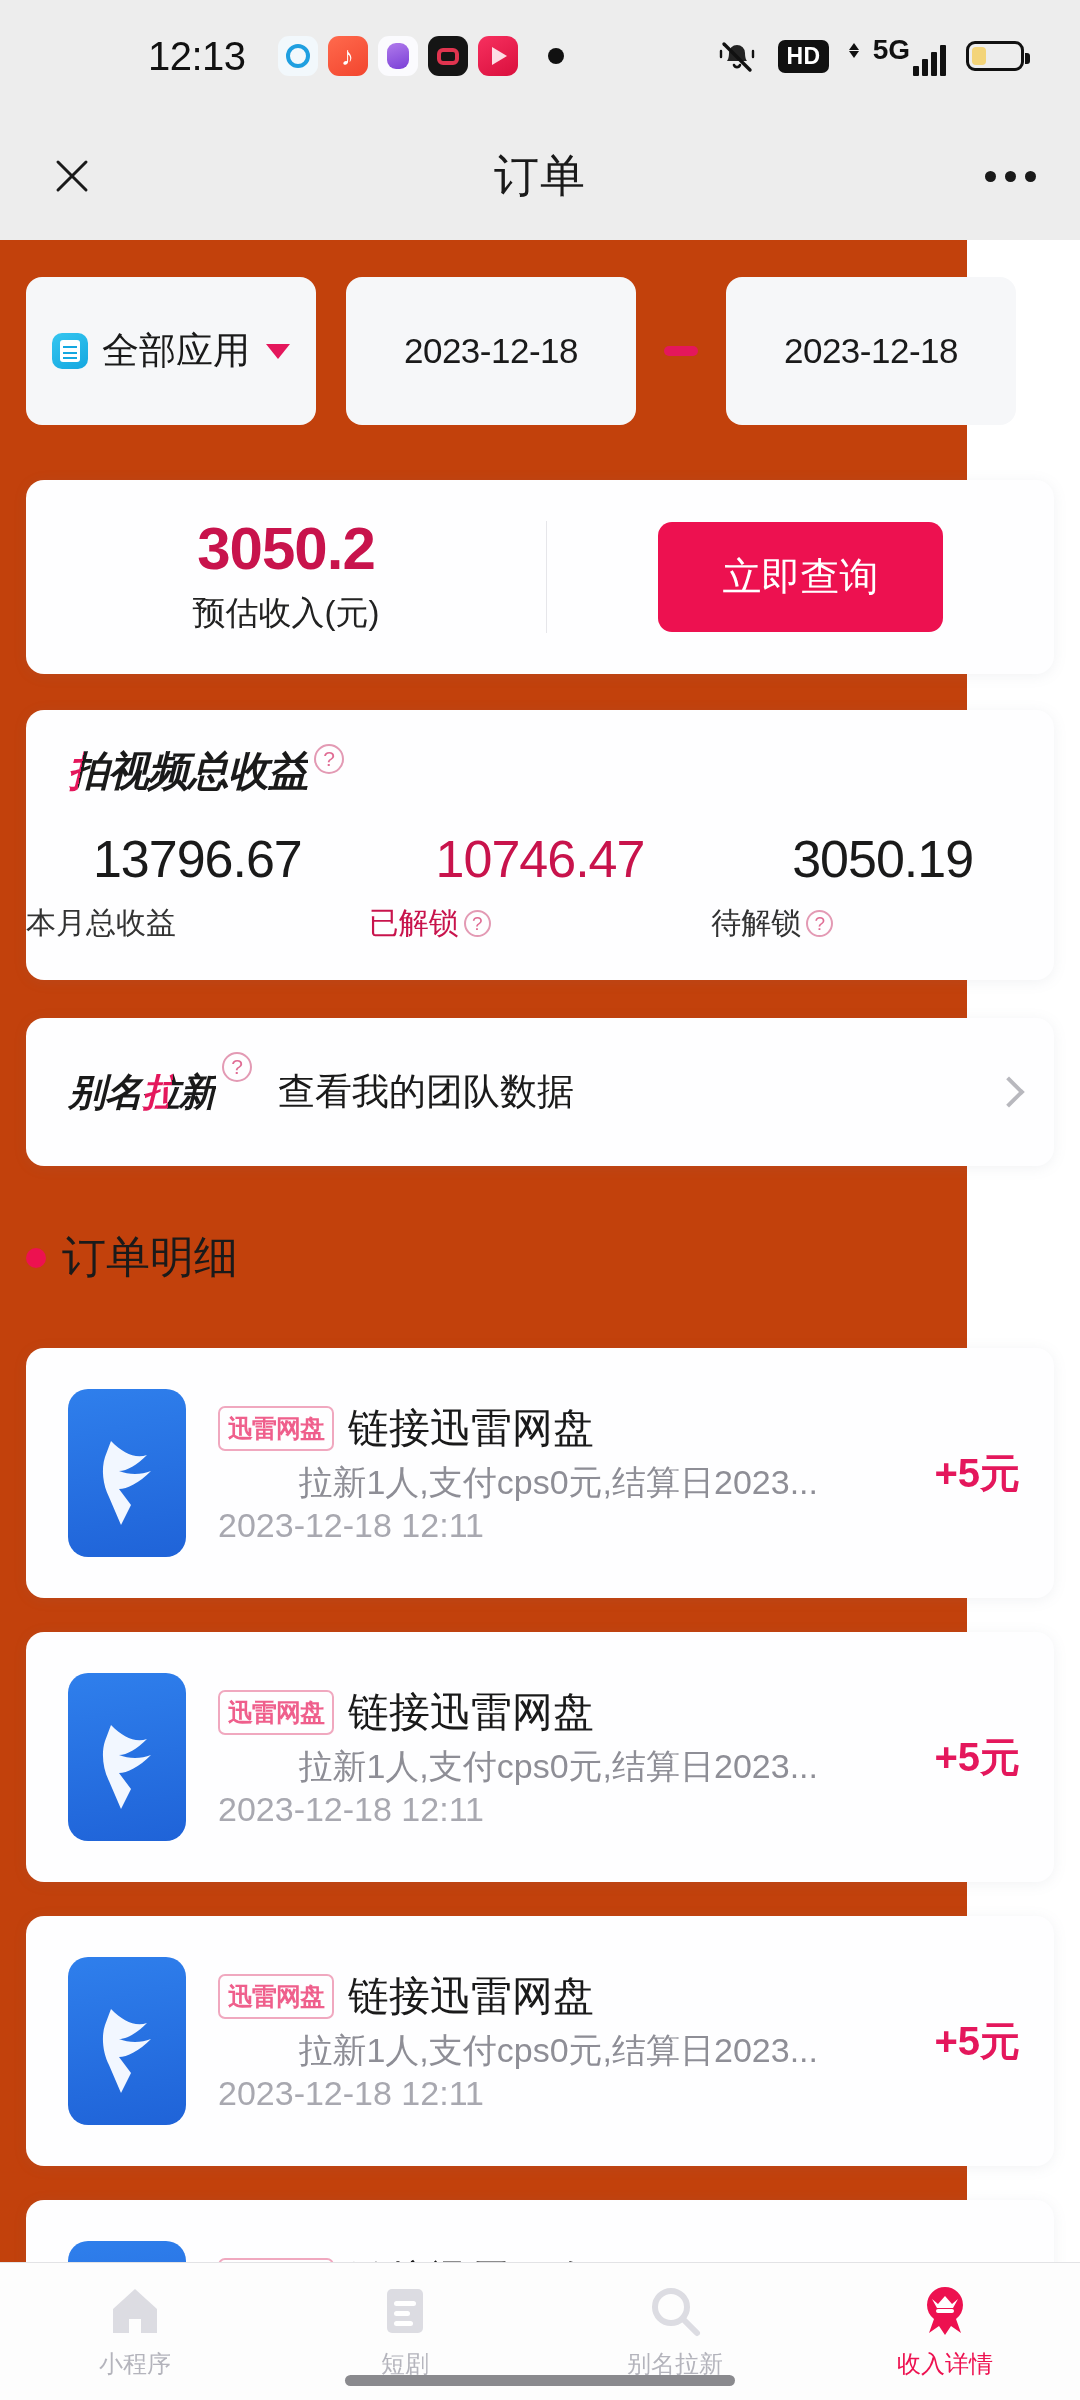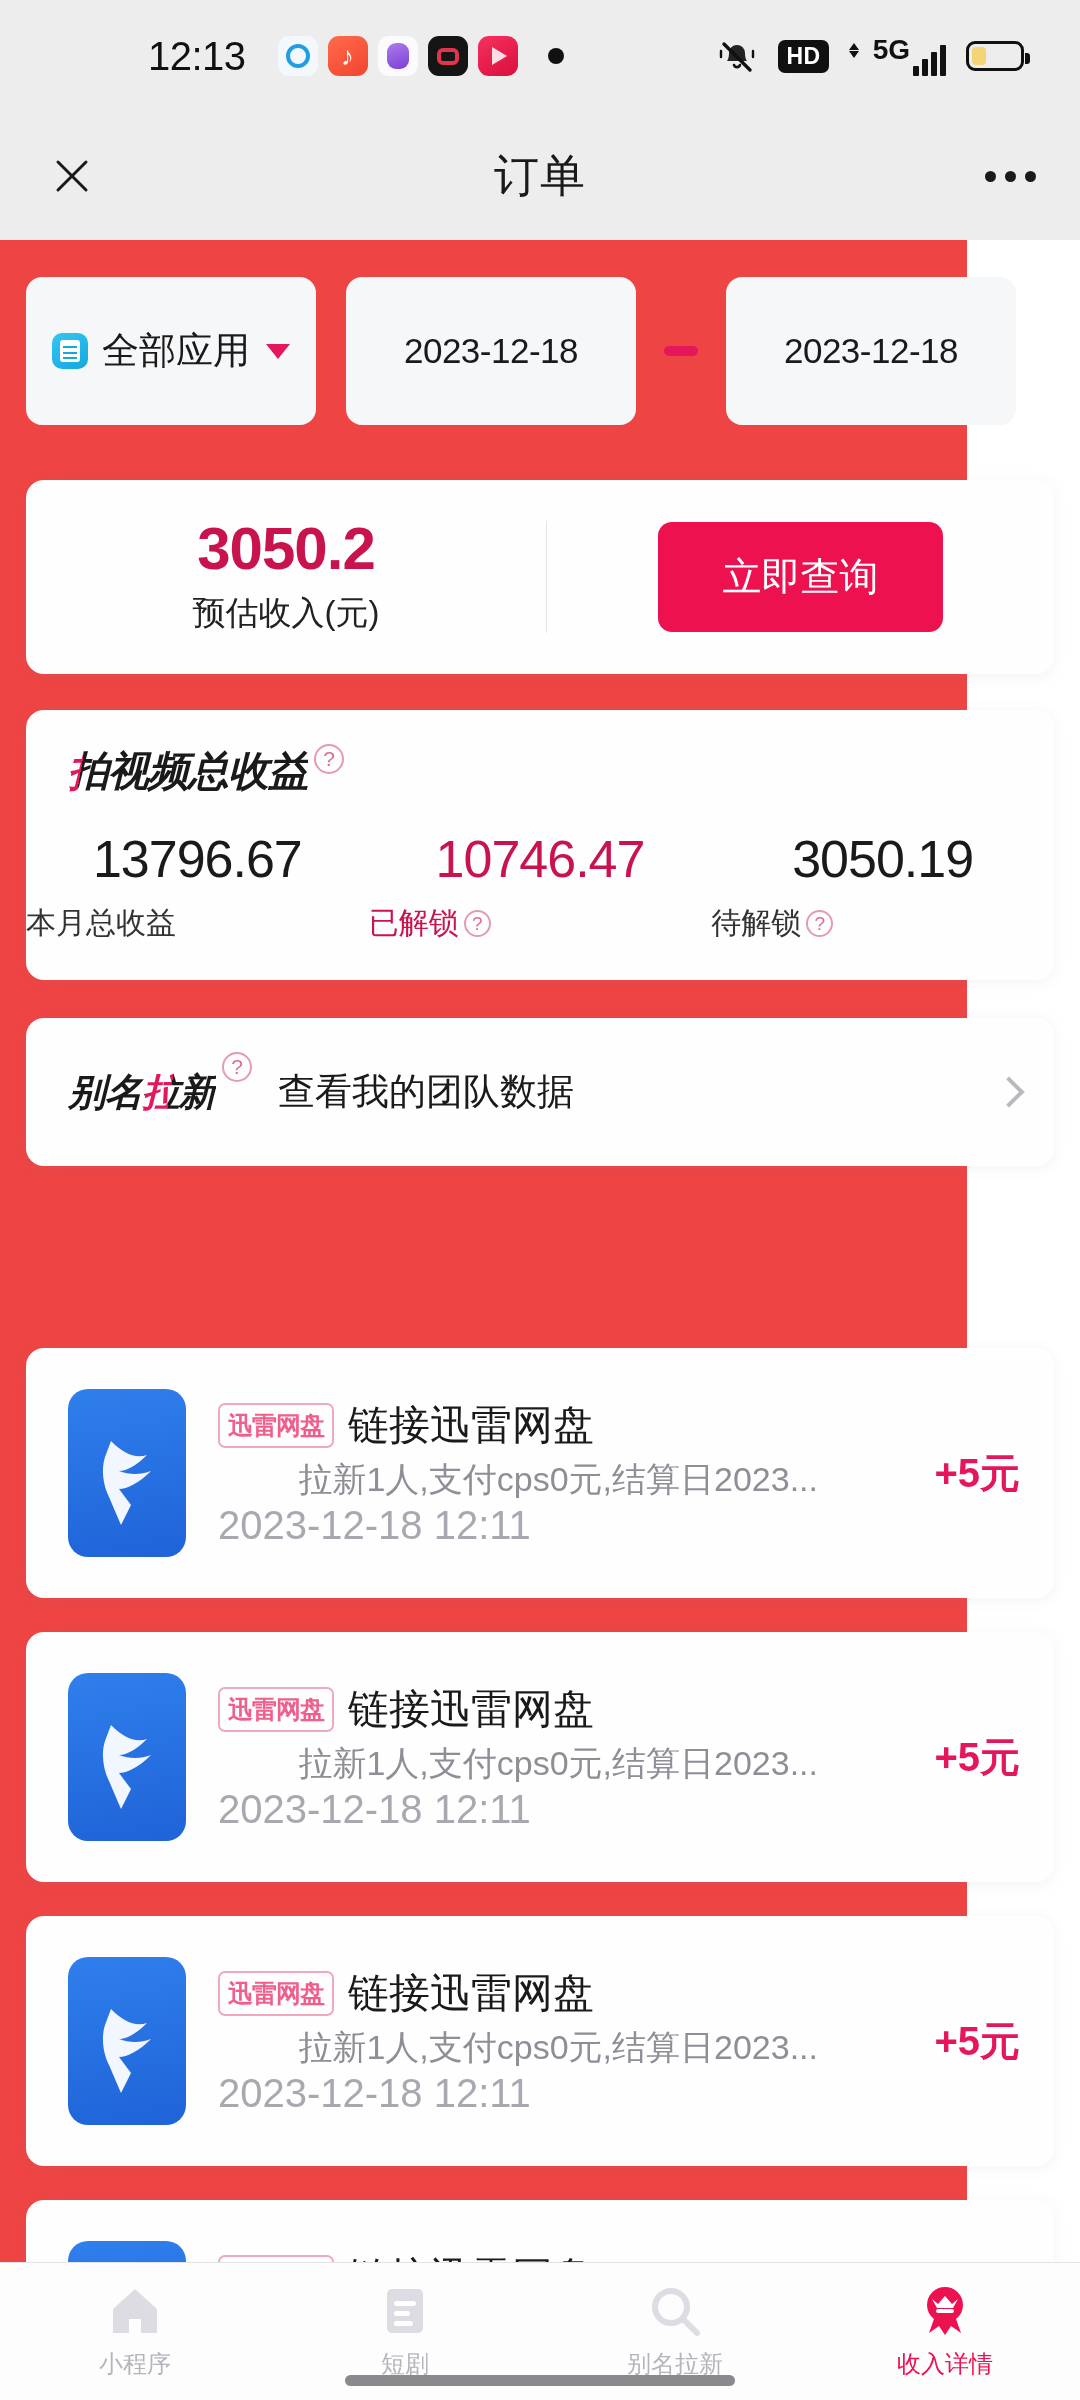--- a/index.html
+++ b/index.html
@@ -1,21 +1,21 @@
 <!DOCTYPE html>
 <html><head>
 <meta charset="utf-8">
 <style>
   * { margin:0; padding:0; box-sizing:border-box; }
   html, body {
     width:1080px; height:2400px;
     font-family:"Liberation Sans","DejaVu Sans",sans-serif;
     background:#ffffff; overflow:hidden;
   }
-  .phone { position:relative; width:967px; height:2400px; background:#ef4444; }
+  .phone { position:relative; width:967px; height:2400px; background:#c2410c; }
 
   
   .statusbar {
     position:absolute; top:0; left:0; width:1080px; height:112px;
     background:#ededed; display:flex; align-items:center;
   }
   .sb-left { display:flex; align-items:center; gap:14px; margin-left:148px; }
   .sb-time { font-size:40px; font-weight:500; color:#111; letter-spacing:-0.5px; }
   .sb-apps { display:flex; align-items:center; gap:10px; margin-left:18px; }
   .appico { width:40px; height:40px; border-radius:11px; position:relative; }
@@ -150,21 +150,21 @@
     background:linear-gradient(170deg,#2f7fec,#1f63d8); flex:none;
     display:flex; align-items:center; justify-content:center; }
   .xl-icon svg { width:92px; height:120px; }
   .ord-body { flex:1; margin-left:32px; min-width:0; }
   .ord-line1 { display:flex; align-items:center; gap:14px; }
   .tag { border:2px solid #f0a8bf; color:#ef5f8c; font-size:25px; border-radius:7px;
     padding:4px 8px; font-weight:700; letter-spacing:-1px; flex:none; }
   .ord-title { font-size:41px; color:#1a1a1a; font-weight:500; white-space:nowrap; }
   .ord-sub { font-size:34px; color:#8e8e96; margin-top:4px; white-space:nowrap;
     overflow:hidden; text-overflow:ellipsis; max-width:600px;text-align:right; }
-  .ord-time { font-size:40px; color:#a8a8b0; margin-top:0; }
+  .ord-time { font-size:34px; color:#a8a8b0; margin-top:0; }
   .ord-amt { font-size:40px; color:#e4175c; font-weight:700; flex:none; margin-left:14px; }
 
   
   .tabbar { position:absolute; bottom:0; left:0; width:1080px; height:138px;
     background:#fdfdfd; border-top:1px solid #e3e3e6; display:flex; }
   .tab { flex:1; display:flex; flex-direction:column; align-items:center;
     justify-content:center; gap:9px; }
   .tab svg { width:56px; height:56px; display:block; }
   .tab .tl { font-size:24px; color:#b4b4bc; }
   .tab.active .tl { color:#ed1150; }
@@ -286,20 +286,24 @@
     </div>
   </div>
 
   <div class="card card-ref">
     <div class="ref-title">别名拉新</div>
     <div class="qmark" style="margin-left:6px;align-self:flex-start;margin-top:34px">?</div>
     <div class="ref-link">查看我的团队数据</div>
     <div class="chev-r"></div>
   </div>
 
+  <div class="sect">
+    <div class="sect-dot"></div>
+    <div class="sect-txt">订单明细</div>
+  </div>
 
   <div class="order" style="top:1348px">
     <div class="xl-icon">
       <svg viewBox="0 0 92 120" fill="#f2f7ff">
         <path d="M30 28 C42 40 54 46 66 42 C56 52 46 58 38 58 C48 62 60 62 70 58 C58 70 46 76 38 76 L50 92 L40 112 L28 84 C22 72 20 56 24 44 Z"></path>
       </svg>
     </div>
     <div class="ord-body">
       <div class="ord-line1">
         <span class="tag">迅雷网盘</span>

